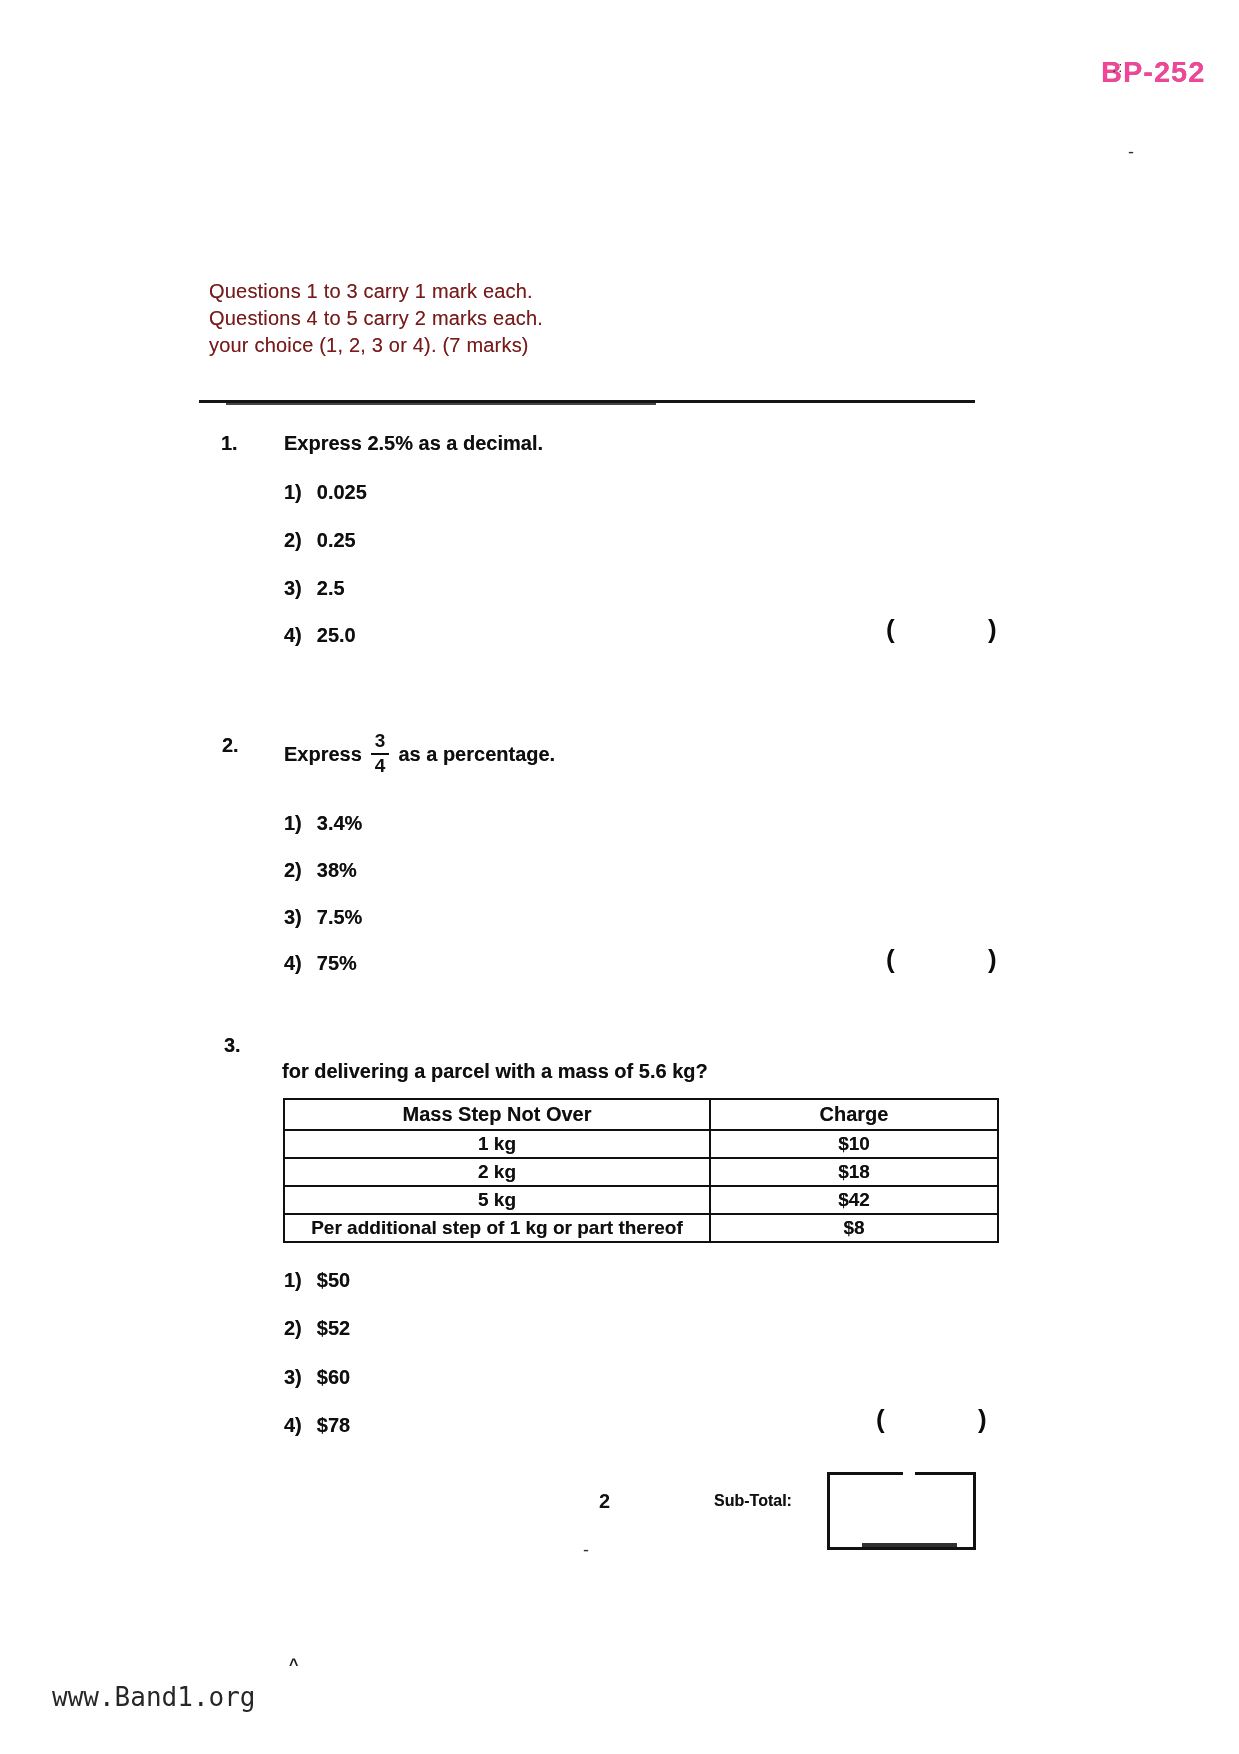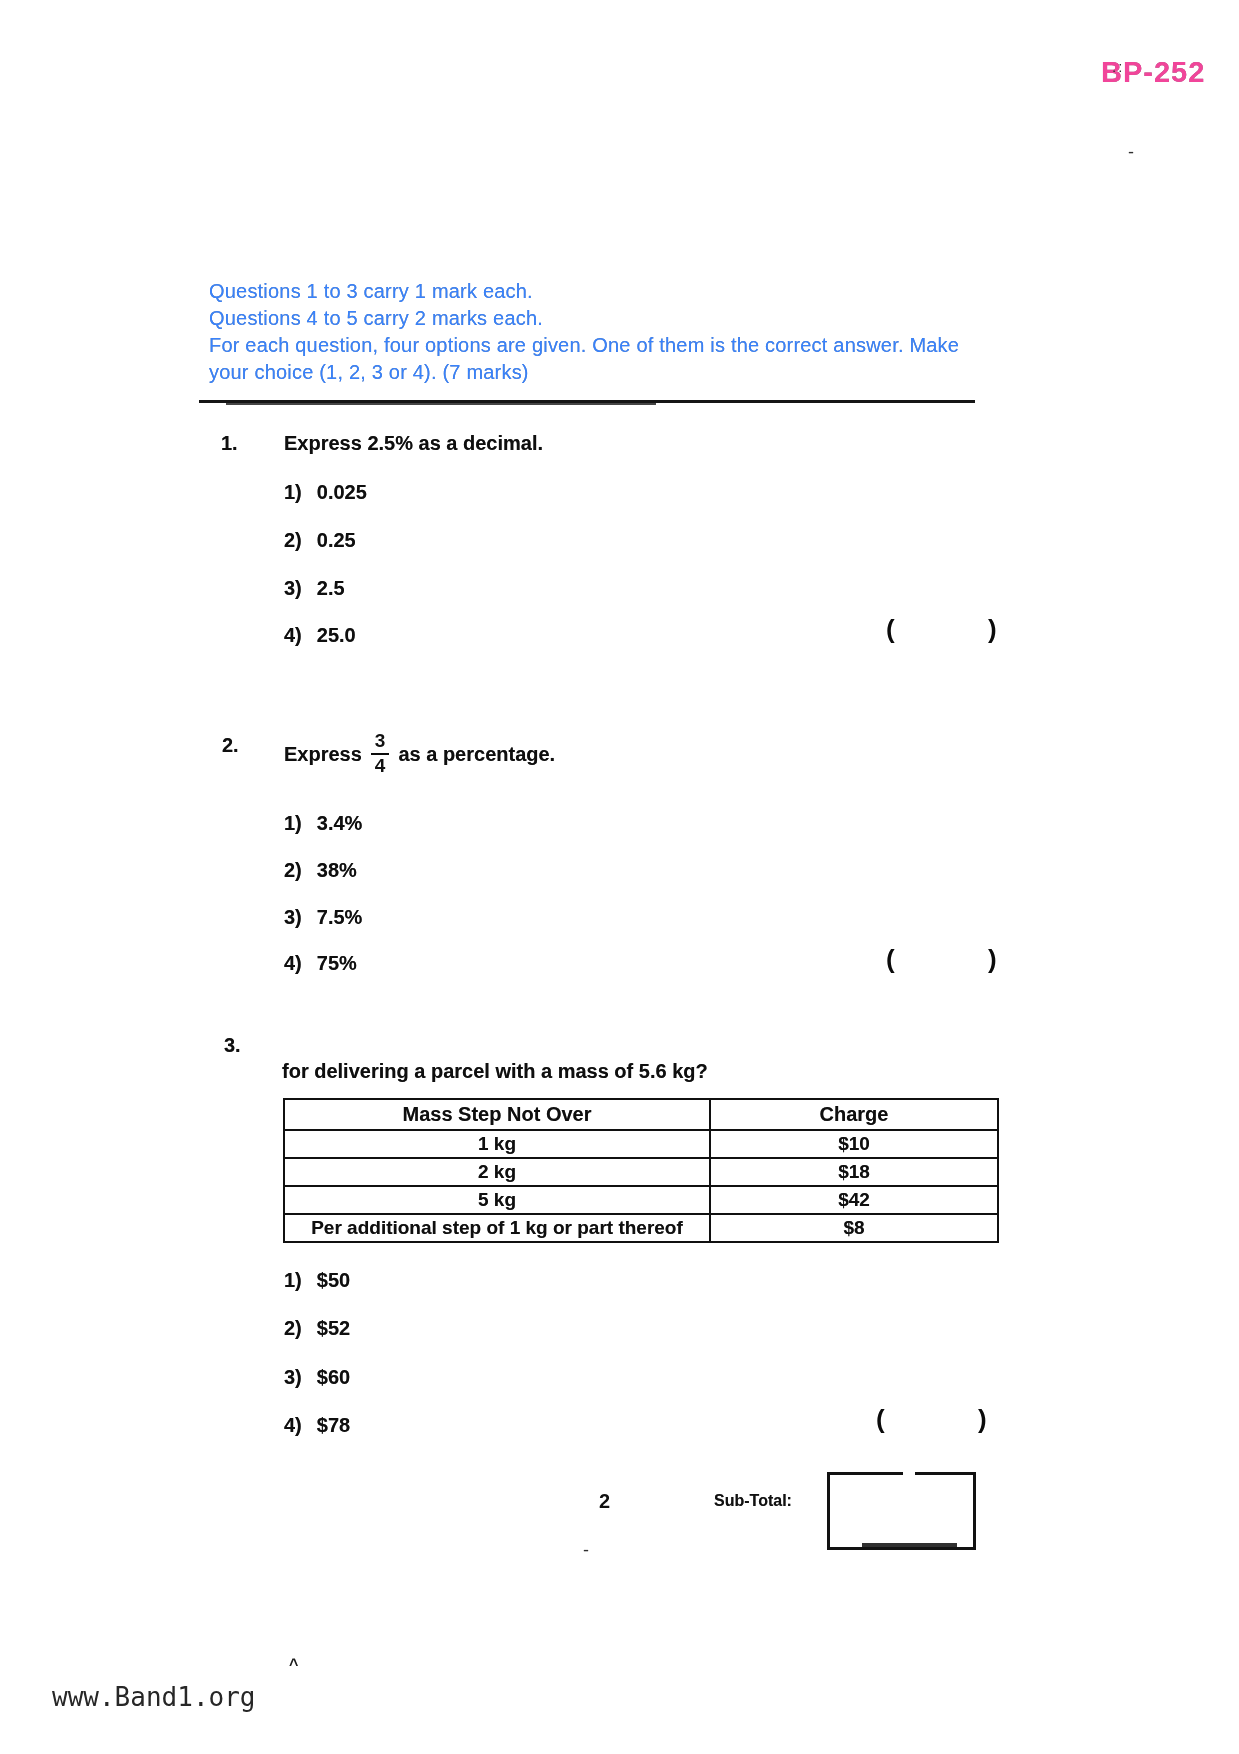--- a/index.html
+++ b/index.html
@@ -23,21 +23,21 @@
     color: #ec4899;
     text-shadow: 0 0 0.6px rgba(0,0,0,.5);
     margin-top: 28px;
   }
   .tiny-mark { font-size: 15px; color: #333; letter-spacing: 2px; }
 
   .instructions {
     font-size: 20px;
     line-height: 27px;
     font-weight: 500;
-    color: #3b82f6;
+    color: #7f1d1d;
     letter-spacing: 0.2px;
     text-shadow: 0 0 0.5px rgba(0,0,0,.45);
   }
 
   .rule { background: #1a1a1a; }
 
   .q-number, .q-text {
     font-size: 20px;
     font-weight: 600;
     color: #141414;
@@ -123,21 +123,20 @@
 
 <div class="page">
 
   <div class="abs doc-code" style="left:1101px; top:28px;">BP-252</div>
   <div class="abs tiny-mark" style="left:1112px; top:58px;">.:</div>
   <div class="abs tiny-mark" style="left:1128px; top:142px; font-size:18px;">-</div>
 
   <div class="abs instructions" style="left:209px; top:278px;">
     <div>Questions 1 to 3 carry 1 mark each.</div>
     <div>Questions 4 to 5 carry 2 marks each.</div>
-    <div>For each question, four options are given. One of them is the correct answer. Make</div>
     <div>your choice (1, 2, 3 or 4).  (7 marks)</div>
   </div>
 
   <div class="abs rule" style="left:199px; top:400px; width:776px; height:3px;"></div>
   <div class="abs rule" style="left:226px; top:403px; width:430px; height:2px; opacity:.8;"></div>
 
   <div class="abs q-number" style="left:221px; top:432px;">1.</div>
   <div class="abs q-text" style="left:284px; top:432px;">Express 2.5% as a decimal.</div>
 
   <div class="abs opt" style="left:284px; top:481px;">

